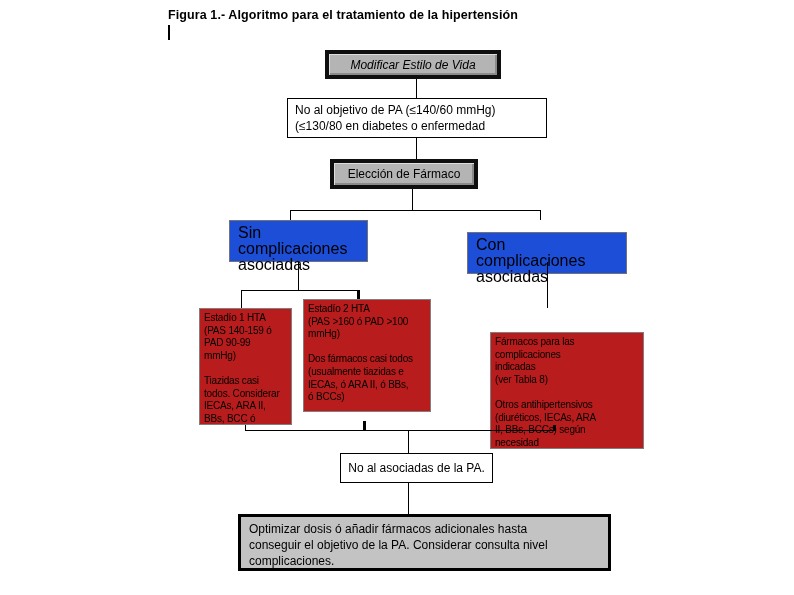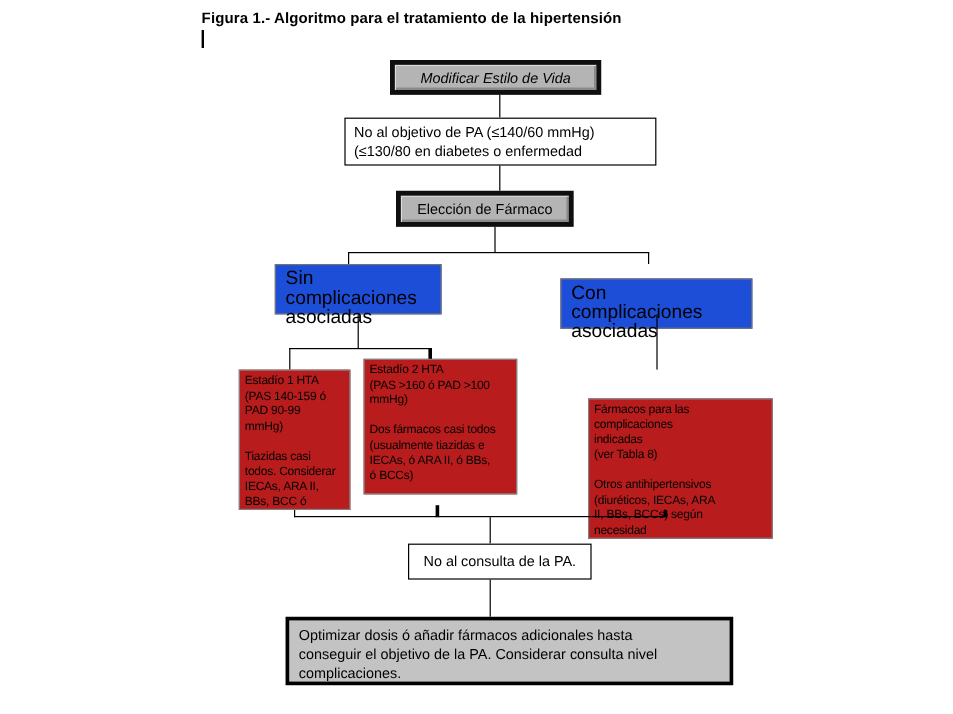--- a/index.html
+++ b/index.html
@@ -116,21 +116,21 @@
 II, BBs, BCCs) según
 necesidad</div>
 
   <div class="line" style="left:245px;top:425px;width:1px;height:6px;"></div>
   <div class="line" style="left:363px;top:421px;width:3px;height:10px;"></div>
   <div class="line" style="left:553px;top:425px;width:3px;height:6px;"></div>
   <div class="line" style="left:245px;top:430px;width:311px;height:1px;"></div>
   <div class="line" style="left:408px;top:431px;width:1px;height:22px;"></div>
 
   <div class="abs box-white center" style="left:340px;top:453px;width:153px;height:30px;">
-    <span>No al consulta de la PA.</span>
+    <span>No al asociadas de la PA.</span>
   </div>
 
   <div class="line" style="left:408px;top:483px;width:1px;height:31px;"></div>
 
   <div class="abs box-bottom" style="left:238px;top:514px;width:373px;height:57px;">Optimizar dosis ó añadir fármacos adicionales hasta
 conseguir el objetivo de la PA. Considerar consulta nivel
 complicaciones.</div>
 
 </div>
 

